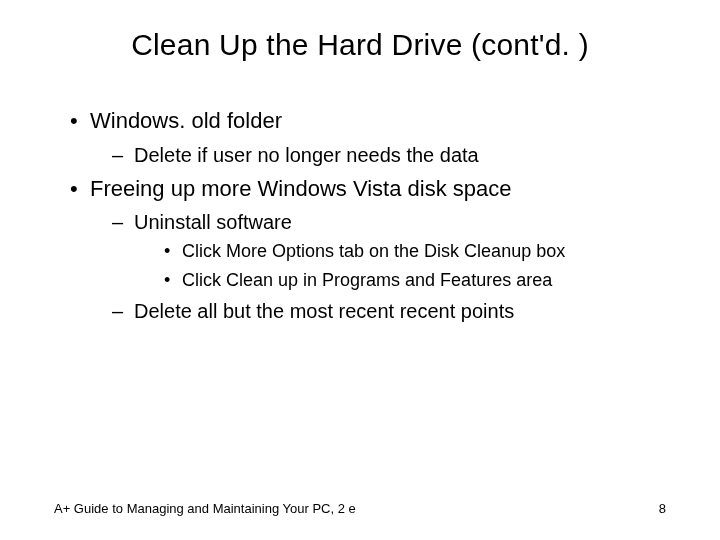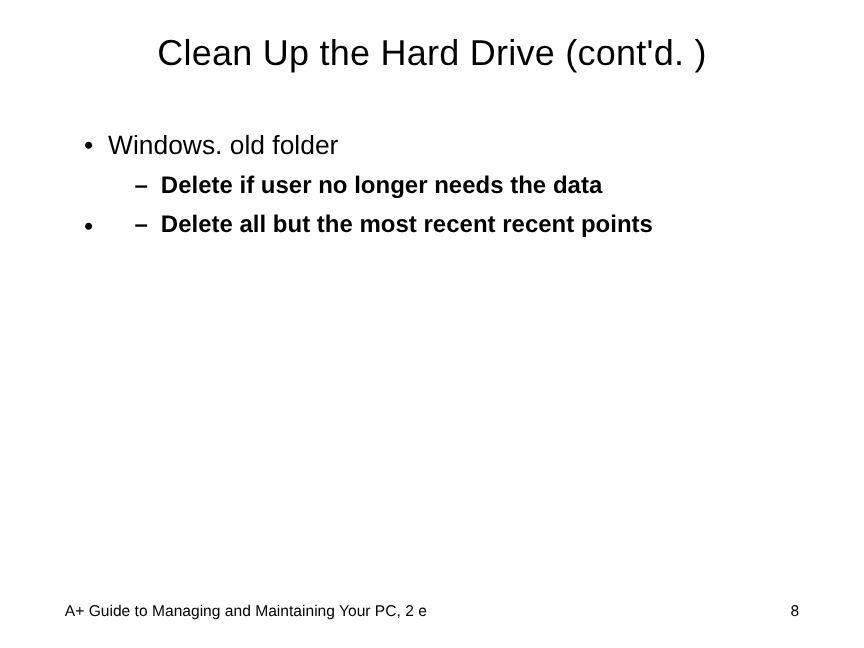--- a/index.html
+++ b/index.html
@@ -48,21 +48,20 @@
     list-style: none;
     padding-left: 22px;
     margin-top: 6px;
   }
   ul.level2 > li {
     font-size: 20px;
     position: relative;
     padding-left: 22px;
     margin-bottom: 6px;
     line-height: 1.3;
-    font-weight: bold;
   }
   ul.level2 > li::before {
     content: "–";
     position: absolute;
     left: 0;
     top: 0;
   }
   ul.level3 {
     list-style: none;
     padding-left: 30px;
@@ -102,21 +101,33 @@
   <ul class="level1">
     <li>
       <span>Windows. old folder</span>
       <ul class="level2">
         <li>
           <span>Delete if user no longer needs the data</span>
         </li>
       </ul>
     </li>
     <li>
+      <span>Freeing up more Windows Vista disk space</span>
       <ul class="level2">
+        <li>
+          <span>Uninstall software</span>
+          <ul class="level3">
+            <li>
+              <span>Click More Options tab on the Disk Cleanup box</span>
+            </li>
+            <li>
+              <span>Click Clean up in Programs and Features area</span>
+            </li>
+          </ul>
+        </li>
         <li>
           <span>Delete all but the most recent recent points</span>
         </li>
       </ul>
     </li>
   </ul>
 
   <div class="footer">
     <span>A+ Guide to Managing and Maintaining Your PC, 2 e</span>
     <span>8</span>

